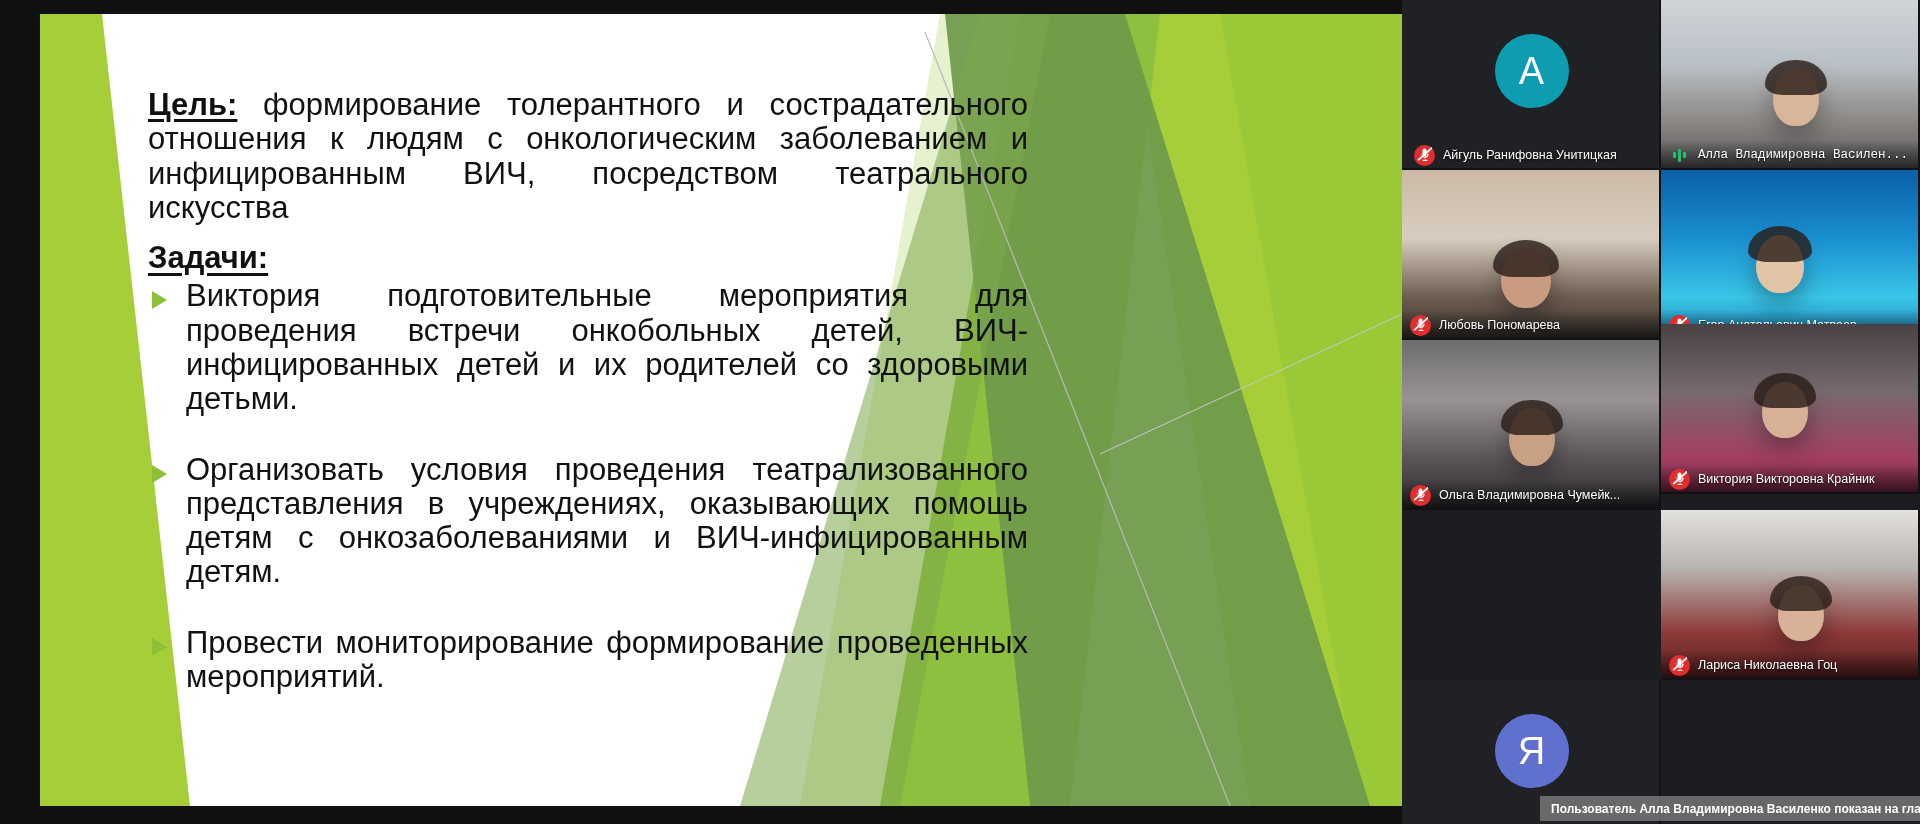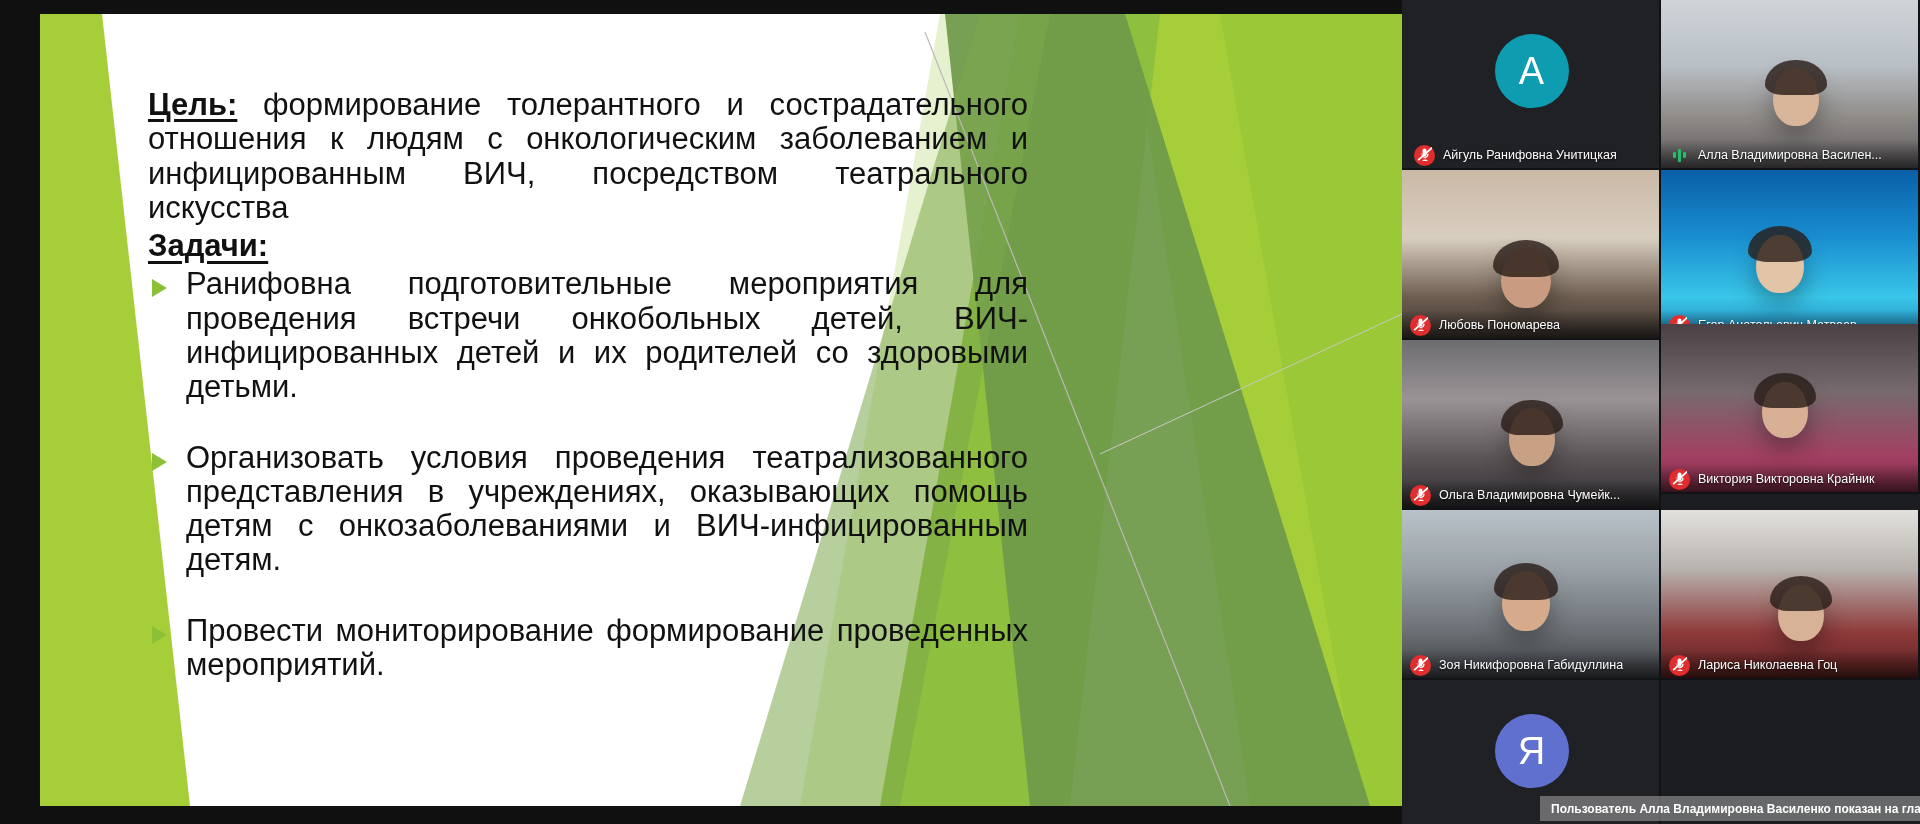--- a/index.html
+++ b/index.html
@@ -44,21 +44,21 @@
   .lead {
     font-weight: bold;
     text-decoration: underline;
     text-underline-offset: 4px;
   }
   .p-tasks-head {
     font-weight: bold;
     text-decoration: underline;
     text-underline-offset: 5px;
     display: inline-block;
-    margin-top: 4px;
+    margin-top: 16px;
     margin-bottom: 2px;
   }
   .bullet-row {
     position: relative;
     padding-left: 38px;
     margin-top: 2px;
   }
   .bullet-tri {
     position: absolute;
     left: 4px; top: 12px;
@@ -182,21 +182,21 @@
       <div class="slide-body">
 
         <p class="p-goal"><span class="lead">Цель:</span><span> формирование толерантного и сострадательного отношения к людям с онкологическим заболеванием и инфицированным ВИЧ, посредством театрального искусства</span></p>
 
         <div>
           <span class="p-tasks-head">Задачи:</span>
         </div>
 
         <div class="bullet-row">
           <span class="bullet-tri"></span>
-          <div class="bullet-text">Ранифовна подготовительные мероприятия для проведения встречи онкобольных детей, ВИЧ-инфицированных детей и их родителей со здоровыми детьми.</div>
+          <div class="bullet-text">Виктория подготовительные мероприятия для проведения встречи онкобольных детей, ВИЧ-инфицированных детей и их родителей со здоровыми детьми.</div>
         </div>
 
         <div class="bullet-row">
           <span class="bullet-tri"></span>
           <div class="bullet-text">Организовать условия проведения театрализованного представления в учреждениях, оказывающих помощь детям с онкозаболеваниями и ВИЧ-инфицированным детям.</div>
         </div>
 
         <div class="bullet-row">
           <span class="bullet-tri"></span>
           <div class="bullet-text">Провести мониторирование формирование проведенных мероприятий.</div>
@@ -217,21 +217,21 @@
                 <path d="M7.5 1.6a2 2 0 0 1 2 2v4a2 2 0 0 1-4 0v-4a2 2 0 0 1 2-2z" fill="#fff"></path>
                 <path d="M3.4 7.1a.7.7 0 0 1 1.4 0 2.7 2.7 0 0 0 5.4 0 .7.7 0 0 1 1.4 0 4.1 4.1 0 0 1-3.4 4v1.6h1.6a.7.7 0 0 1 0 1.4H6.2a.7.7 0 0 1 0-1.4h1.6v-1.6a4.1 4.1 0 0 1-3.4-4z" fill="#fff"></path>
                 <rect x="-1" y="6.6" width="19" height="1.8" fill="#fff" transform="rotate(-42 7.5 7.5)"></rect>
               </svg>
             </div>
             <span class="pname">Айгуль Ранифовна Унитицкая</span>
           </div>
           <div class="sep-v"></div>
           <div class="sep-h"></div>
         </div>
-        <div class="tile" style="left: 259px; top: 0px;">
+        <div class="tile" style="left: 259px; top: 0px; font-family: Liberation Mono, monospace;">
           <div class="scene" style="background:linear-gradient(180deg,#cfd4d8 0%,#b9c0c6 38%,#8e8a86 70%,#59565a 100%);">
             <div class="blob" style="left: 52%; top: 40%; width: 46px; height: 58px; transform: translateX(-50%); background: rgb(217, 182, 154); border-radius: 48% 48% 45% 45% / 55% 55% 45% 45%; box-shadow: rgba(0, 0, 0, 0.35) 0px 10px 26px;"></div>
             <div class="blob" style="left: 52%; top: 35%; width: 62px; height: 35.96px; transform: translateX(-50%); background: rgba(40, 28, 22, 0.8); border-radius: 50% 50% 30% 30% / 70% 70% 30% 30%;"></div>
           </div>
           <div class="namebar">
             <div class="levels">
               <i style="background: rgb(33, 192, 107);"></i>
               <i style="background: rgb(33, 192, 107);"></i>
               <i style="background: rgb(33, 192, 107);"></i>
             </div>
@@ -305,38 +305,20 @@
                 <path d="M7.5 1.6a2 2 0 0 1 2 2v4a2 2 0 0 1-4 0v-4a2 2 0 0 1 2-2z" fill="#fff"></path>
                 <path d="M3.4 7.1a.7.7 0 0 1 1.4 0 2.7 2.7 0 0 0 5.4 0 .7.7 0 0 1 1.4 0 4.1 4.1 0 0 1-3.4 4v1.6h1.6a.7.7 0 0 1 0 1.4H6.2a.7.7 0 0 1 0-1.4h1.6v-1.6a4.1 4.1 0 0 1-3.4-4z" fill="#fff"></path>
                 <rect x="-1" y="6.6" width="19" height="1.8" fill="#fff" transform="rotate(-42 7.5 7.5)"></rect>
               </svg>
             </div>
             <span class="pname">Виктория Викторовна Крайник</span>
           </div>
           <div class="sep-v"></div>
           <div class="sep-h"></div>
         </div>
-        <div class="tile" style="left: 0px; top: 510px;">
-          <div class="scene" style="background:linear-gradient(180deg,#b9c2c8 0%,#9aa2a7 35%,#6a6f74 72%,#3a3d41 100%);">
-            <div class="blob" style="left: 48%; top: 36%; width: 48px; height: 60px; transform: translateX(-50%); background: rgb(214, 171, 140); border-radius: 48% 48% 45% 45% / 55% 55% 45% 45%; box-shadow: rgba(0, 0, 0, 0.35) 0px 10px 26px;"></div>
-            <div class="blob" style="left: 48%; top: 31%; width: 64px; height: 37.2px; transform: translateX(-50%); background: rgba(40, 28, 22, 0.8); border-radius: 50% 50% 30% 30% / 70% 70% 30% 30%;"></div>
-          </div>
-          <div class="namebar">
-            <div class="mic" style="background: rgb(224, 45, 45);">
-              <svg width="15" height="16" viewBox="0 0 15 16">
-                <path d="M7.5 1.6a2 2 0 0 1 2 2v4a2 2 0 0 1-4 0v-4a2 2 0 0 1 2-2z" fill="#fff"></path>
-                <path d="M3.4 7.1a.7.7 0 0 1 1.4 0 2.7 2.7 0 0 0 5.4 0 .7.7 0 0 1 1.4 0 4.1 4.1 0 0 1-3.4 4v1.6h1.6a.7.7 0 0 1 0 1.4H6.2a.7.7 0 0 1 0-1.4h1.6v-1.6a4.1 4.1 0 0 1-3.4-4z" fill="#fff"></path>
-                <rect x="-1" y="6.6" width="19" height="1.8" fill="#fff" transform="rotate(-42 7.5 7.5)"></rect>
-              </svg>
-            </div>
-            <span class="pname">Зоя Никифоровна Габидуллина</span>
-          </div>
-          <div class="sep-v"></div>
-          <div class="sep-h"></div>
-        </div>
         <div class="tile" style="left: 259px; top: 510px;">
           <div class="scene" style="background:linear-gradient(180deg,#e3e1de 0%,#b7b2ad 35%,#8e3a3a 72%,#5a2020 100%);">
             <div class="blob" style="left: 54%; top: 44%; width: 46px; height: 56px; transform: translateX(-50%); background: rgb(216, 178, 150); border-radius: 48% 48% 45% 45% / 55% 55% 45% 45%; box-shadow: rgba(0, 0, 0, 0.35) 0px 10px 26px;"></div>
             <div class="blob" style="left: 54%; top: 39%; width: 62px; height: 34.72px; transform: translateX(-50%); background: rgba(40, 28, 22, 0.8); border-radius: 50% 50% 30% 30% / 70% 70% 30% 30%;"></div>
           </div>
           <div class="namebar">
             <div class="mic" style="background: rgb(224, 45, 45);">
               <svg width="15" height="16" viewBox="0 0 15 16">
                 <path d="M7.5 1.6a2 2 0 0 1 2 2v4a2 2 0 0 1-4 0v-4a2 2 0 0 1 2-2z" fill="#fff"></path>
                 <path d="M3.4 7.1a.7.7 0 0 1 1.4 0 2.7 2.7 0 0 0 5.4 0 .7.7 0 0 1 1.4 0 4.1 4.1 0 0 1-3.4 4v1.6h1.6a.7.7 0 0 1 0 1.4H6.2a.7.7 0 0 1 0-1.4h1.6v-1.6a4.1 4.1 0 0 1-3.4-4z" fill="#fff"></path>

